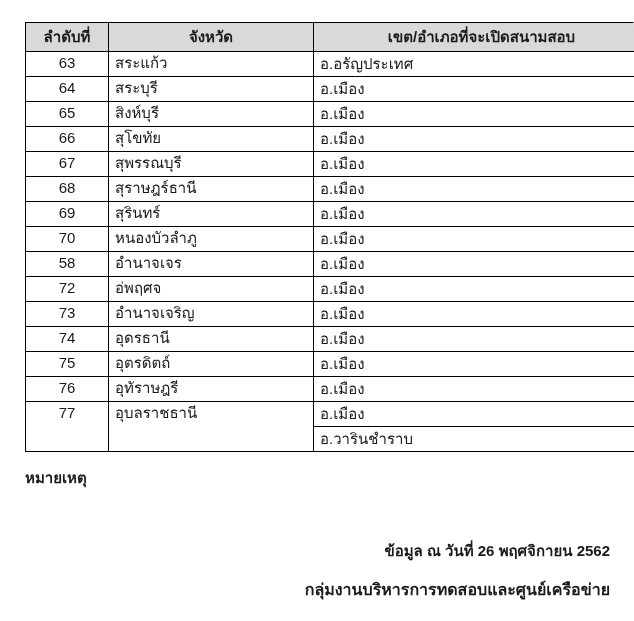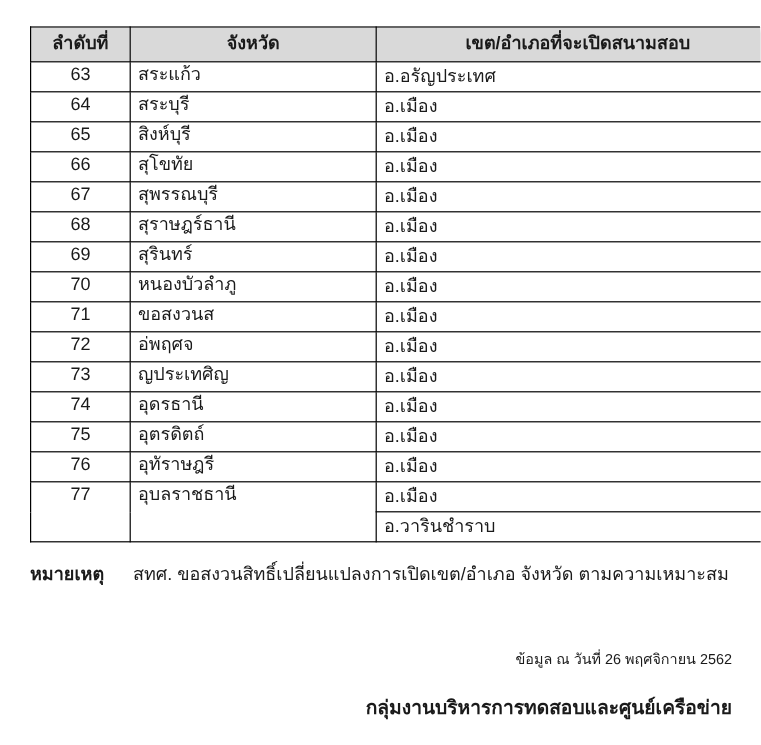--- a/index.html
+++ b/index.html
@@ -55,22 +55,22 @@
     align-items:center;
     font-size:15px;
     width:585px;
   }
   .note-label{font-weight:bold;flex:0 0 auto;}
   .note-text{margin-left:24px;}
   .footer-date{
     position:absolute;
     right:24px;
     top:539px;
-    font-weight:normal;
-    font-size:12px;
+    font-weight:bold;
+    font-size:15px;
     text-align:right;
   }
   .footer-org{
     position:absolute;
     right:24px;
     top:577px;
     font-weight:bold;
     font-size:16px;
     text-align:center;
   }
@@ -123,32 +123,32 @@
           <td class="col-no" rowspan="1">69</td>
           <td class="col-province" rowspan="1">สุรินทร์</td>
           <td class="col-district">อ.เมือง</td>
         </tr>
         <tr>
           <td class="col-no" rowspan="1">70</td>
           <td class="col-province" rowspan="1">หนองบัวลำภู</td>
           <td class="col-district">อ.เมือง</td>
         </tr>
         <tr>
-          <td class="col-no" rowspan="1">71</td>
-          <td class="col-province" rowspan="1">ขอสงวนส</td>
+          <td class="col-no" rowspan="1">58</td>
+          <td class="col-province" rowspan="1">อำนาจเจร</td>
           <td class="col-district">อ.เมือง</td>
         </tr>
         <tr>
           <td class="col-no" rowspan="1">72</td>
           <td class="col-province" rowspan="1">อ่พฤศจ</td>
           <td class="col-district">อ.เมือง</td>
         </tr>
         <tr>
           <td class="col-no" rowspan="1">73</td>
-          <td class="col-province" rowspan="1">ญประเทศิญ</td>
+          <td class="col-province" rowspan="1">อำนาจเจริญ</td>
           <td class="col-district">อ.เมือง</td>
         </tr>
         <tr>
           <td class="col-no" rowspan="1">74</td>
           <td class="col-province" rowspan="1">อุดรธานี</td>
           <td class="col-district">อ.เมือง</td>
         </tr>
         <tr>
           <td class="col-no" rowspan="1">75</td>
           <td class="col-province" rowspan="1">อุตรดิตถ์</td>
@@ -165,19 +165,18 @@
           <td class="col-district">อ.เมือง</td>
         </tr>
         <tr>
           <td class="col-district">อ.วารินชำราบ</td>
         </tr>
       </tbody>
   </table>
 
   <div class="note">
     <span class="note-label">หมายเหตุ</span>
-    <span class="note-text">สทศ. ขอสงวนสิทธิ์เปลี่ยนแปลงการเปิดเขต/อำเภอ จังหวัด ตามความเหมาะสม</span>
   </div>
 
   <div class="footer-date">ข้อมูล ณ วันที่ 26 พฤศจิกายน 2562</div>
   <div class="footer-org">กลุ่มงานบริหารการทดสอบและศูนย์เครือข่าย</div>
 
 </div>
 
 </body></html>

